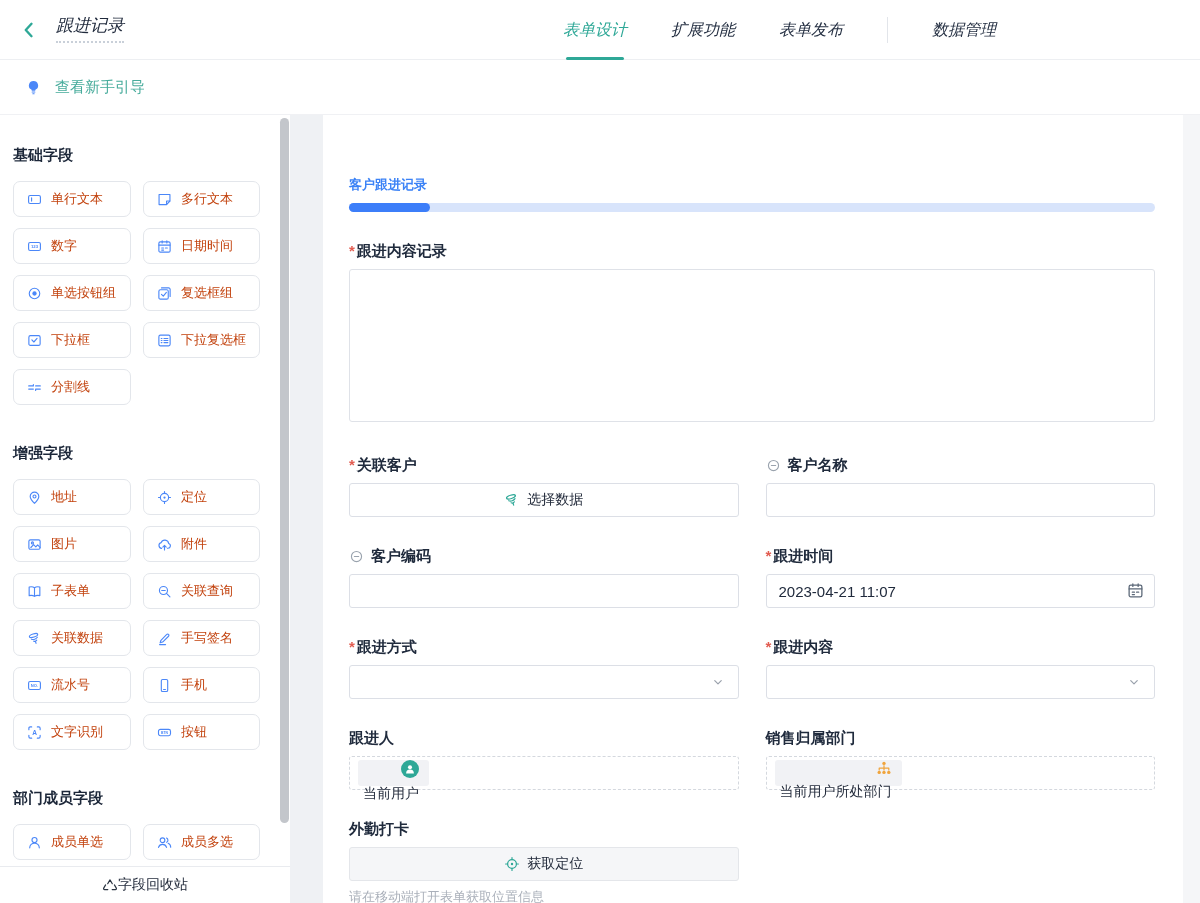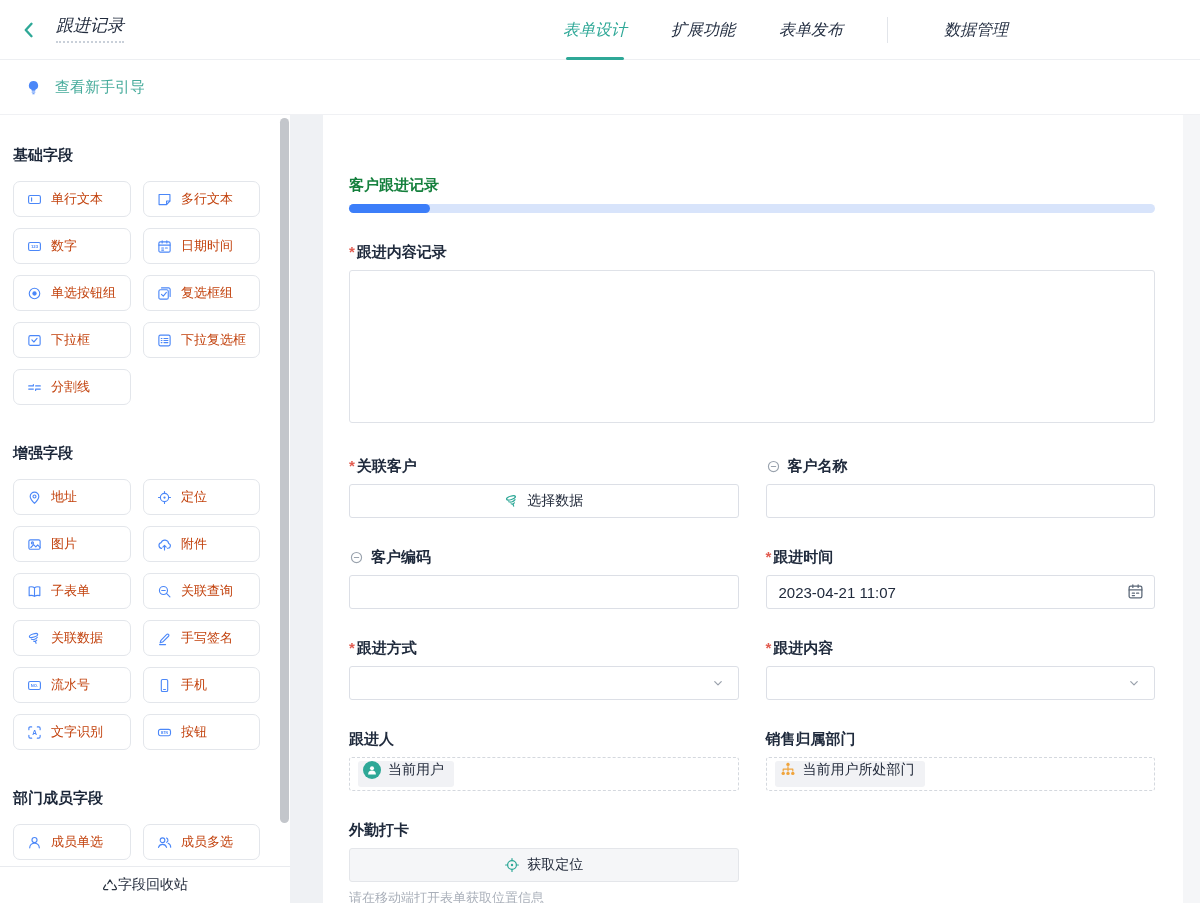--- a/index.html
+++ b/index.html
@@ -49,21 +49,21 @@
                  border-top:1px solid #E9EBEF; display:flex; align-items:center;
                  justify-content:center; gap:0; font-size:14px; color:#242C3C; cursor:pointer; }
   .side-footer .icn { width:16px; height:16px; color:#2B3542; }
   .side-thumb { position:absolute; top:3px; right:1px; width:9px; height:705px;
                 border-radius:5px; background:#C3C6CB; z-index:5; cursor:pointer; }
 
   .gap-col { width:33px; flex:0 0 auto; background:#EFF1F4; }
   .right-strip { width:17px; flex:0 0 auto; background:#F5F6F8; }
 
   .canvas { flex:1; background:#fff; padding:61px 28px 0 26px; overflow:hidden; }
-  .form-title { color:#15803d; font-size:15px; font-weight:700; cursor:pointer; }
+  .form-title { color:#3b82f6; font-size:13px; font-weight:700; cursor:pointer; }
   .progress { margin-top:9px; height:9px; background:#D8E4FB; border-radius:5px; position:relative; }
   .progress-fill { position:absolute; left:0; top:0; bottom:0; background:#3C7EF9; border-radius:5px; }
 
   .form-row { display:grid; grid-template-columns:1fr 1fr; column-gap:27px; margin-top:31px; }
   .form-item { margin-top:31px; }
   .form-row .form-item { margin-top:0; }
   .f-label { display:flex; align-items:center; font-size:15px; font-weight:700;
              color:#202B3D; line-height:16px; }
   .star { color:#E25C50; margin-right:2px; }
   .link-ic { width:15px; height:15px; color:#9AA3AE; margin-right:7px; flex:0 0 auto; }
@@ -79,22 +79,22 @@
   .btn-line { height:34px; border:1px solid #DCDFE6; border-radius:3px; background:#fff;
               display:flex; align-items:center; justify-content:center; gap:7px;
               font-size:14px; color:#242C3C; cursor:pointer; }
   .btn-line .icn, .btn-gray .icn { width:16px; height:16px; color:#2EA897; }
   .select-box { height:34px; border:1px solid #DCDFE6; border-radius:3px; background:#fff;
                 display:flex; align-items:center; justify-content:flex-end;
                 padding-right:13px; cursor:pointer; }
   .select-box .icn { width:14px; height:14px; color:#9AA1AC; }
   .dashed-box { height:34px; border:1px dashed #D4D8DE; border-radius:3px; background:#fff;
                 display:flex; align-items:center; padding-left:8px; }
-  .chip { height:26px; background:#F1F2F5; border-radius:3px; display:flex; align-items:flex-start;
-          gap:7px; padding:0 10px 0 5px; font-size:14px; color:#242C3C; }
+  .chip { height:26px; background:#F1F2F5; border-radius:3px; display:flex; align-items:flex-end;
+          gap:7px; padding:0 10px 0 5px; font-size:14px; color:#242C3C;flex-direction:column; }
   .avatar { width:18px; height:18px; border-radius:50%; background:#2EA897; color:#fff;
             display:flex; align-items:center; justify-content:center; flex:0 0 auto; }
   .avatar .icn { width:12px; height:12px; }
   .chip .org { width:16px; height:16px; color:#F0A43C; flex:0 0 auto; }
   .btn-gray { height:34px; background:#F5F6F8; border:1px solid #E4E6EA; border-radius:3px;
               display:flex; align-items:center; justify-content:center; gap:7px;
               font-size:14px; color:#242C3C; cursor:pointer; }
   .helper { margin-top:7px; font-size:13px; color:#AAB0BA; }
   svg.icn { display:block; }
 </style>
@@ -289,21 +289,21 @@
       <svg class="icn" width="20" height="20">
           <use href="#i-back" xlink:href="#i-back"></use>
         </svg>
     </div>
     <div class="doc-title">跟进记录</div>
     <div class="tabs">
       <div class="tab active">表单设计</div>
       <div class="tab">扩展功能</div>
       <div class="tab">表单发布</div>
       <div class="tab-sep"></div>
-      <div class="tab" style="margin-left:12px">数据管理</div>
+      <div class="tab" style="margin-left:0">数据管理</div>
     </div>
   </div>
 
   <div class="hintbar">
     <svg class="icn bulb">
         <use href="#i-bulb" xlink:href="#i-bulb"></use>
       </svg>
     <span class="hint-text">查看新手引导</span>
   </div>
 

